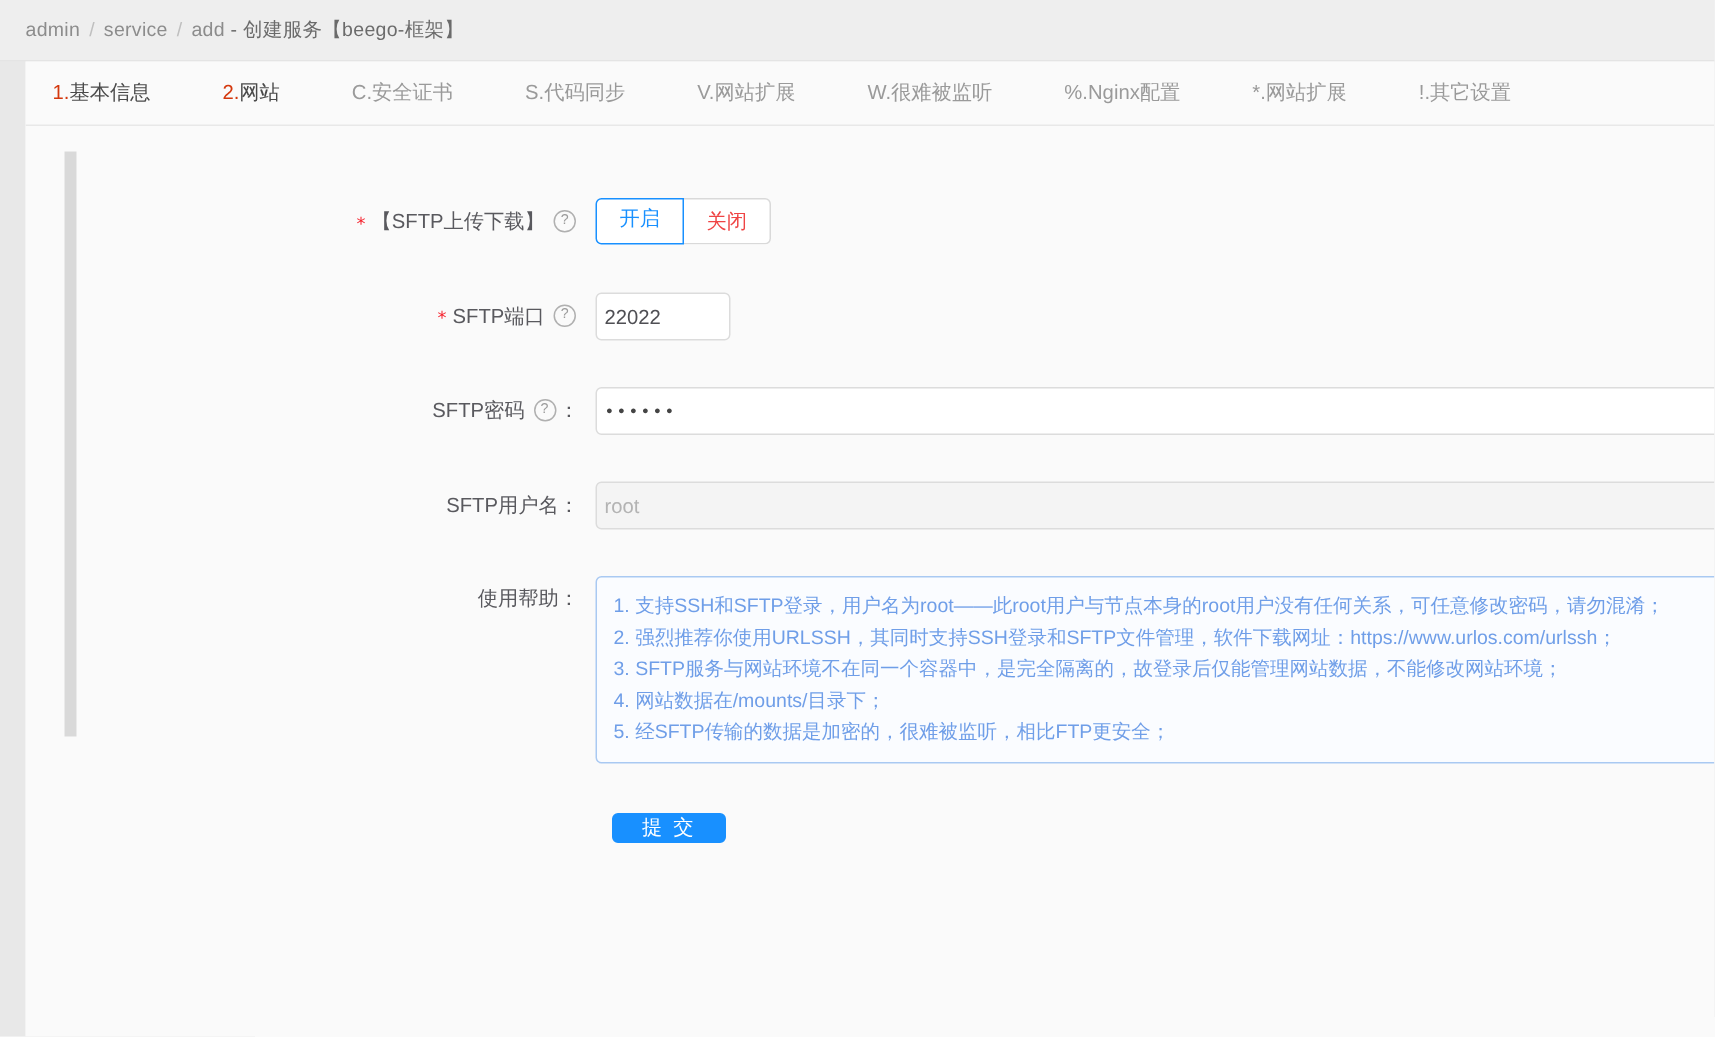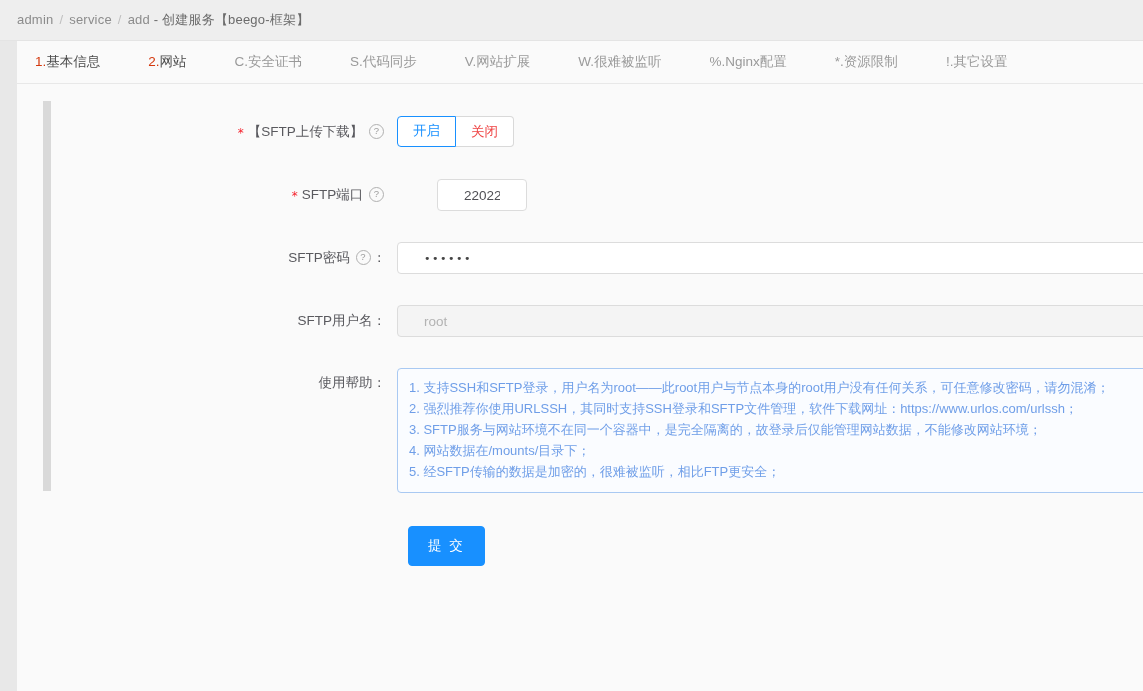--- a/index.html
+++ b/index.html
@@ -113,21 +113,21 @@
     top: 17px;
     width: 8px;
     height: 390px;
     background: #d9d9d9;
     border-radius: 0px;
   }
 
   .form {
     position: absolute;
     left: 0;
-    top: 0;
+    top: 16px;
     right: 0;
   }
 
   .form-row {
     display: flex;
     align-items: flex-start;
     margin-bottom: 22px;
   }
   .form-label {
     width: 380px;
@@ -199,21 +199,21 @@
   }
 
   
   .text-input {
     height: 32px;
     line-height: 30px;
     box-sizing: border-box;
     border: 1px solid #dcdcdc;
     border-radius: 4px;
     background: #ffffff;
-    padding: 0 26px;
+    padding: 0 5px;
     font-size: 13.5px;
     color: #4f4f54;
     font-family: "Liberation Sans", "DejaVu Sans", sans-serif;
     outline: none;
   }
   .text-input.w-port { width: 90px; }
   .text-input.w-wide { width: 840px; }
   .text-input.disabled {
     background: #f4f4f4;
     color: #b3b3b3;
@@ -242,27 +242,27 @@
   }
   .help-line { white-space: nowrap; }
 
   
   .submit-row { display: flex; }
   .submit-spacer { width: 380px; min-width: 380px; padding-right: 11px; }
   .btn-primary {
     background: #1890ff;
     border: 1px solid #1890ff;
     color: #ffffff;
-    height: 40px;
+    height: 20px;
     padding: 0 19px;
     border-radius: 4px;
     font-size: 13.5px;
     letter-spacing: 2px;
     cursor: pointer;
-    font-family: Liberation Sans, sans-serif;
+    font-family: Liberation Serif, serif;
   }
 </style>
 </head>
 <body>
 
 <div class="breadcrumb-bar">
   <div class="breadcrumb">
     <span>admin</span><span class="crumb-sep">/</span><span>service</span><span class="crumb-sep">/</span><span>add</span>
     <span class="crumb-title">- 创建服务【beego-框架】</span>
   </div>
@@ -271,21 +271,21 @@
 <div class="panel">
 
   <div class="tabbar">
     <div class="tab tab-strong"><span class="tab-prefix">1.</span><span>基本信息</span></div>
     <div class="tab tab-strong"><span class="tab-prefix">2.</span><span>网站</span></div>
     <div class="tab"><span>C.安全证书</span></div>
     <div class="tab"><span>S.代码同步</span></div>
     <div class="tab"><span>V.网站扩展</span></div>
     <div class="tab"><span>W.很难被监听</span></div>
     <div class="tab"><span>%.Nginx配置</span></div>
-    <div class="tab"><span>*.资源限制</span></div>
+    <div class="tab"><span>*.网站扩展</span></div>
     <div class="tab"><span>!.其它设置</span></div>
   </div>
 
   <div class="panel-body">
 
     <div class="scroll-track">
       <div class="scroll-thumb"></div>
     </div>
 
     <div class="form" style="padding-top:32px;">
@@ -296,21 +296,21 @@
           <span class="help-icon">?</span>
         </div>
         <div class="form-control">
           <div class="radio-group">
             <div class="radio-btn checked">开启</div>
             <div class="radio-btn">关闭</div>
           </div>
         </div>
       </div>
 
-      <div class="form-row" style="margin-top:31px;gap:40px;">
+      <div class="form-row" style="margin-top:31px;">
         <div class="form-label">
           <span class="req-star">*</span><span>SFTP端口</span>
           <span class="help-icon">?</span>
         </div>
         <div class="form-control">
           <input class="text-input w-port" type="text" value="22022" style="">
         </div>
       </div>
 
       <div class="form-row" style="margin-top:31px;">

